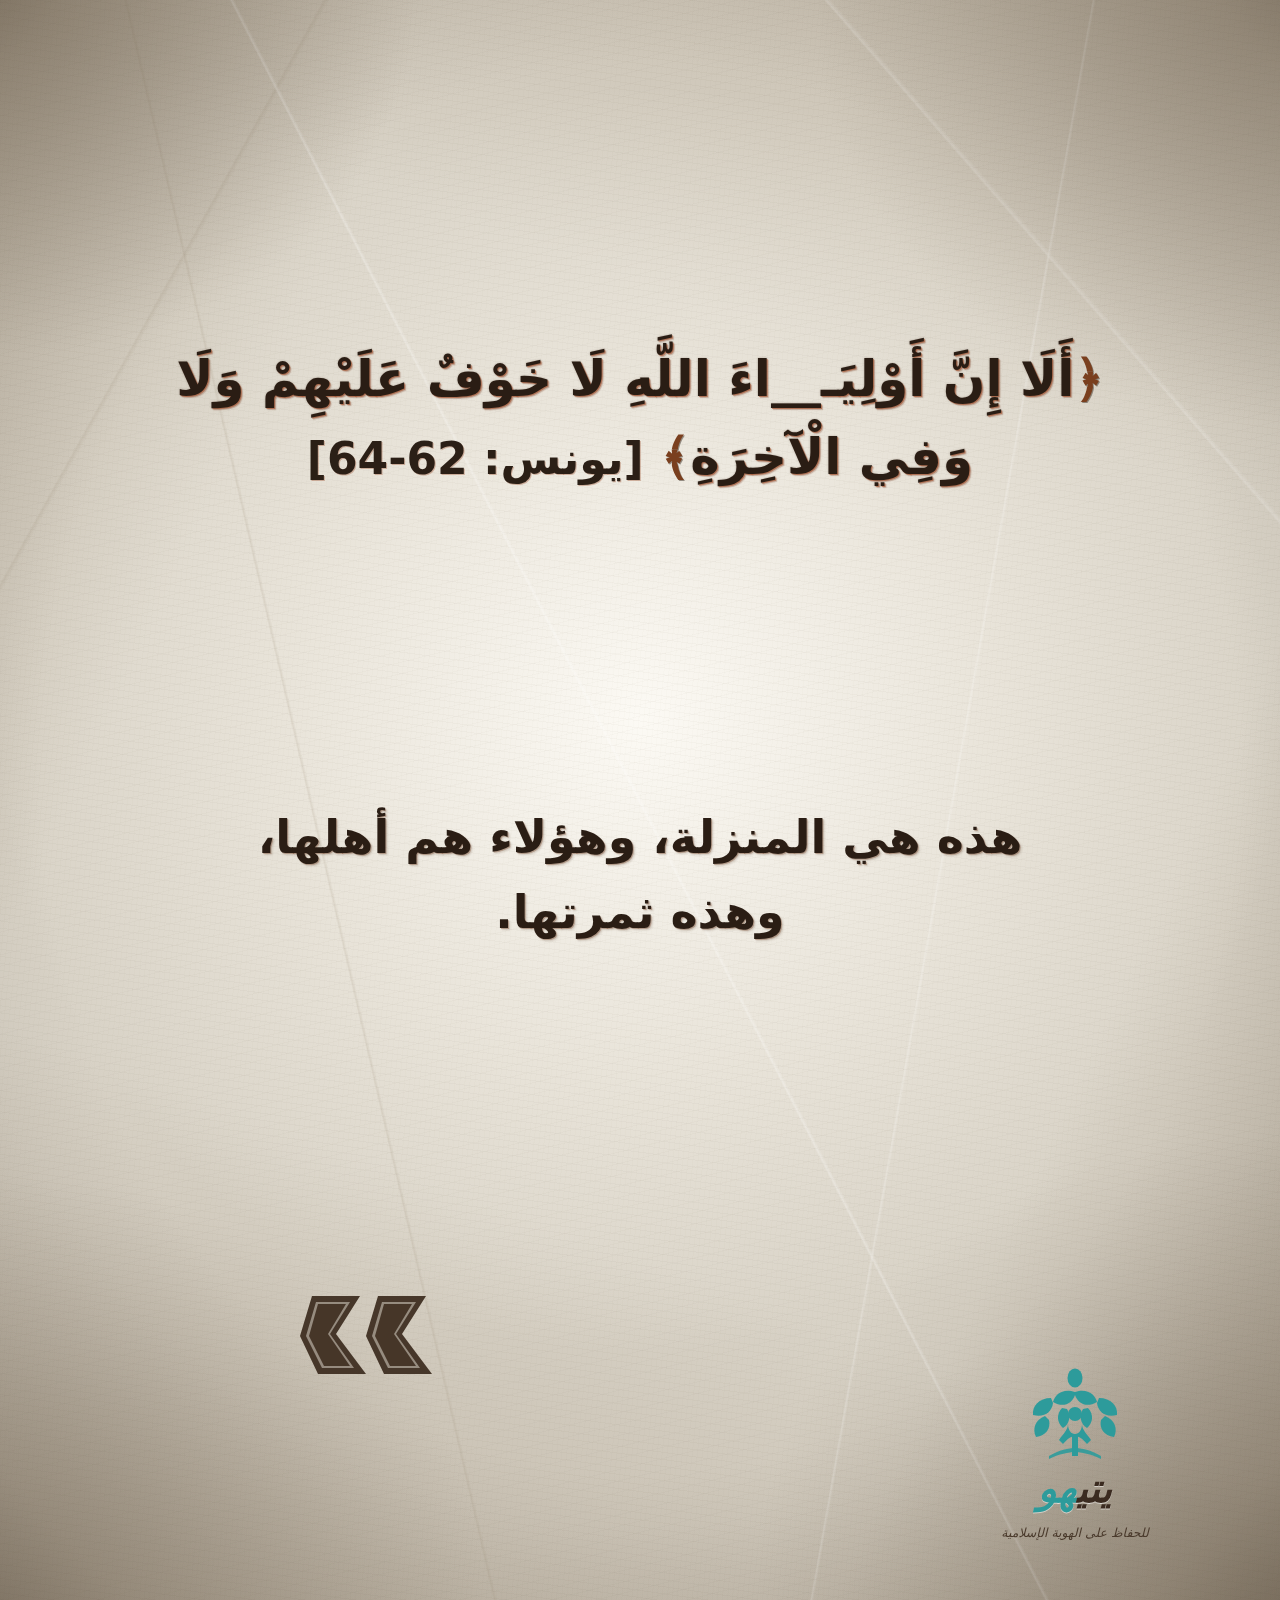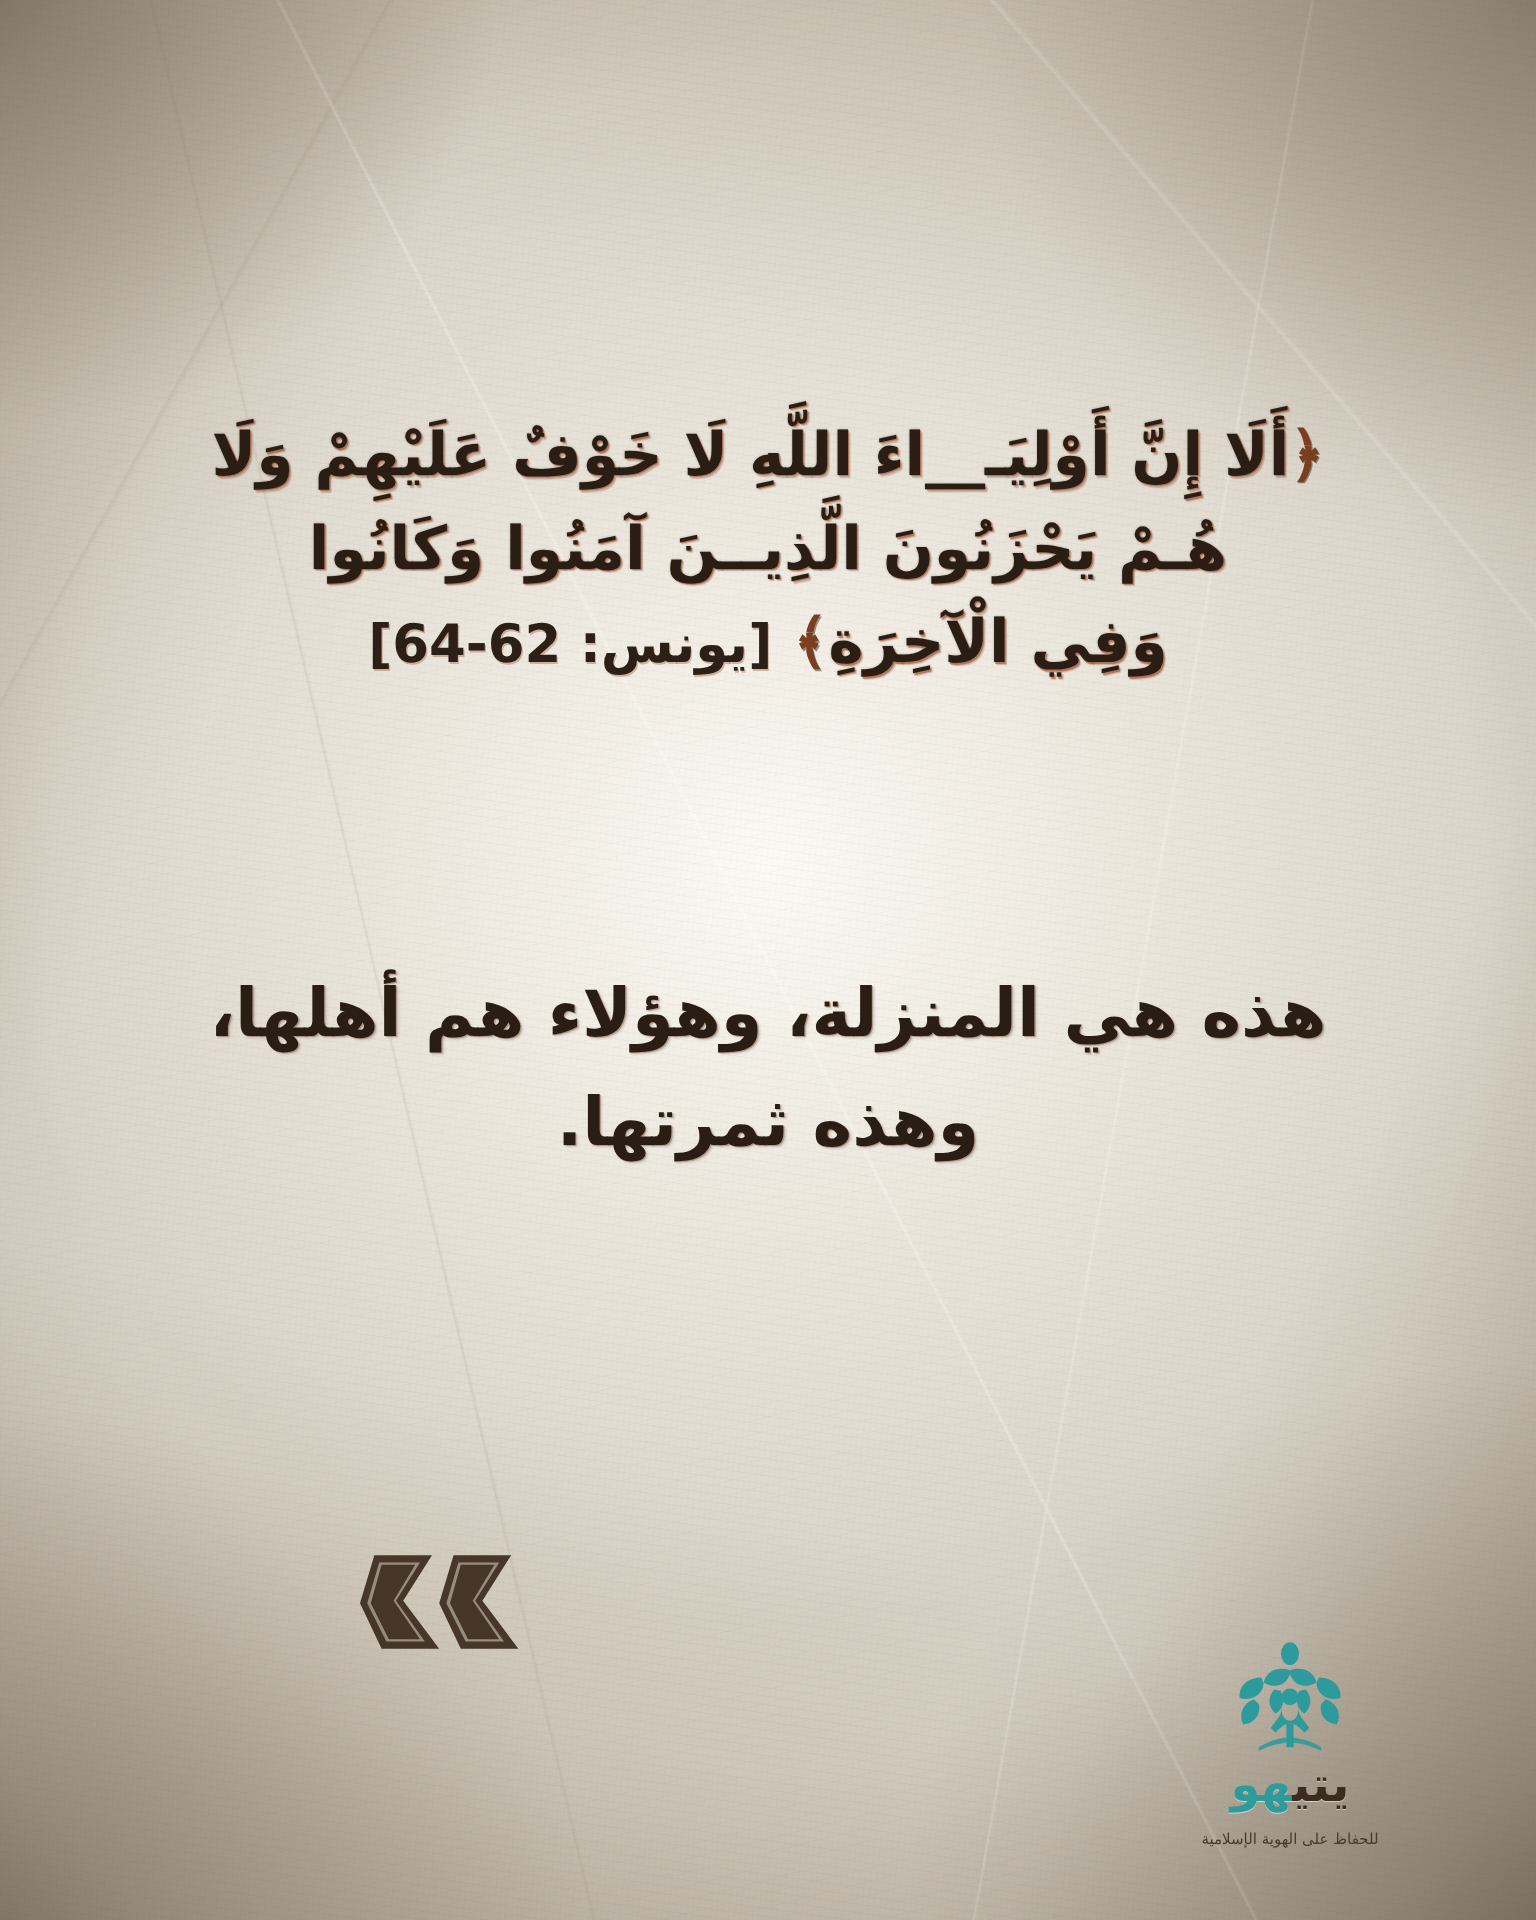--- a/index.html
+++ b/index.html
@@ -113,21 +113,21 @@
 
   .commentary {
     position: absolute;
     top: 800px;
     left: 160px;
     width: 960px;
     direction: rtl;
     text-align: center;
     font-family: "DejaVu Sans", "Liberation Sans", sans-serif;
     font-weight: bold;
-    font-size: 56px;
+    font-size: 46px;
     line-height: 1.62;
     color: #2a1d14;
     text-shadow:
       1px 1px 0 rgba(120,70,40,0.35),
       2px 2px 2px rgba(80,50,30,0.20);
   }
 
   
   .quote-mark {
     position: absolute;
@@ -139,20 +139,21 @@
   }
   .quote-mark svg { display: block; }
 
   
   .logo {
     position: absolute;
     right: 110px;
     bottom: 60px;
     width: 190px;
     text-align: center;
+    font-style: italic;
   }
   .logo-mark {
     width: 120px;
     height: 96px;
     margin: 0 auto 4px auto;
   }
   .logo-word {
     font-family: "DejaVu Sans", "Liberation Sans", sans-serif;
     font-weight: bold;
     font-size: 40px;
@@ -182,21 +183,20 @@
   <div class="corner-dark corner-tl"></div>
   <div class="corner-dark corner-tr"></div>
   <div class="corner-dark corner-bl"></div>
   <div class="corner-dark corner-br"></div>
   <div class="vignette"></div>
 
   <div class="content">
 
     <div class="ayah-block">
       <div class="ayah"><span class="ornament">﴿</span><span>أَلَا إِنَّ أَوْلِيَـ__اءَ اللَّهِ لَا خَوْفٌ عَلَيْهِمْ وَلَا</span></div>
-      <div class="ayah">هُـمْ يَحْزَنُونَ الَّذِيــنَ آمَنُوا وَكَانُوا</div>
       <div class="ayah"><span>وَفِي الْآخِرَةِ</span><span class="ornament">﴾</span> <span class="ref">[يونس: 62-64]</span></div>
     </div>
 
     <div class="commentary">
       <div>هذه هي المنزلة، وهؤلاء هم أهلها،</div>
       <div>وهذه ثمرتها.</div>
     </div>
 
     <div class="quote-mark">
       <svg width="160" height="90" viewBox="0 0 160 90" aria-hidden="true">

